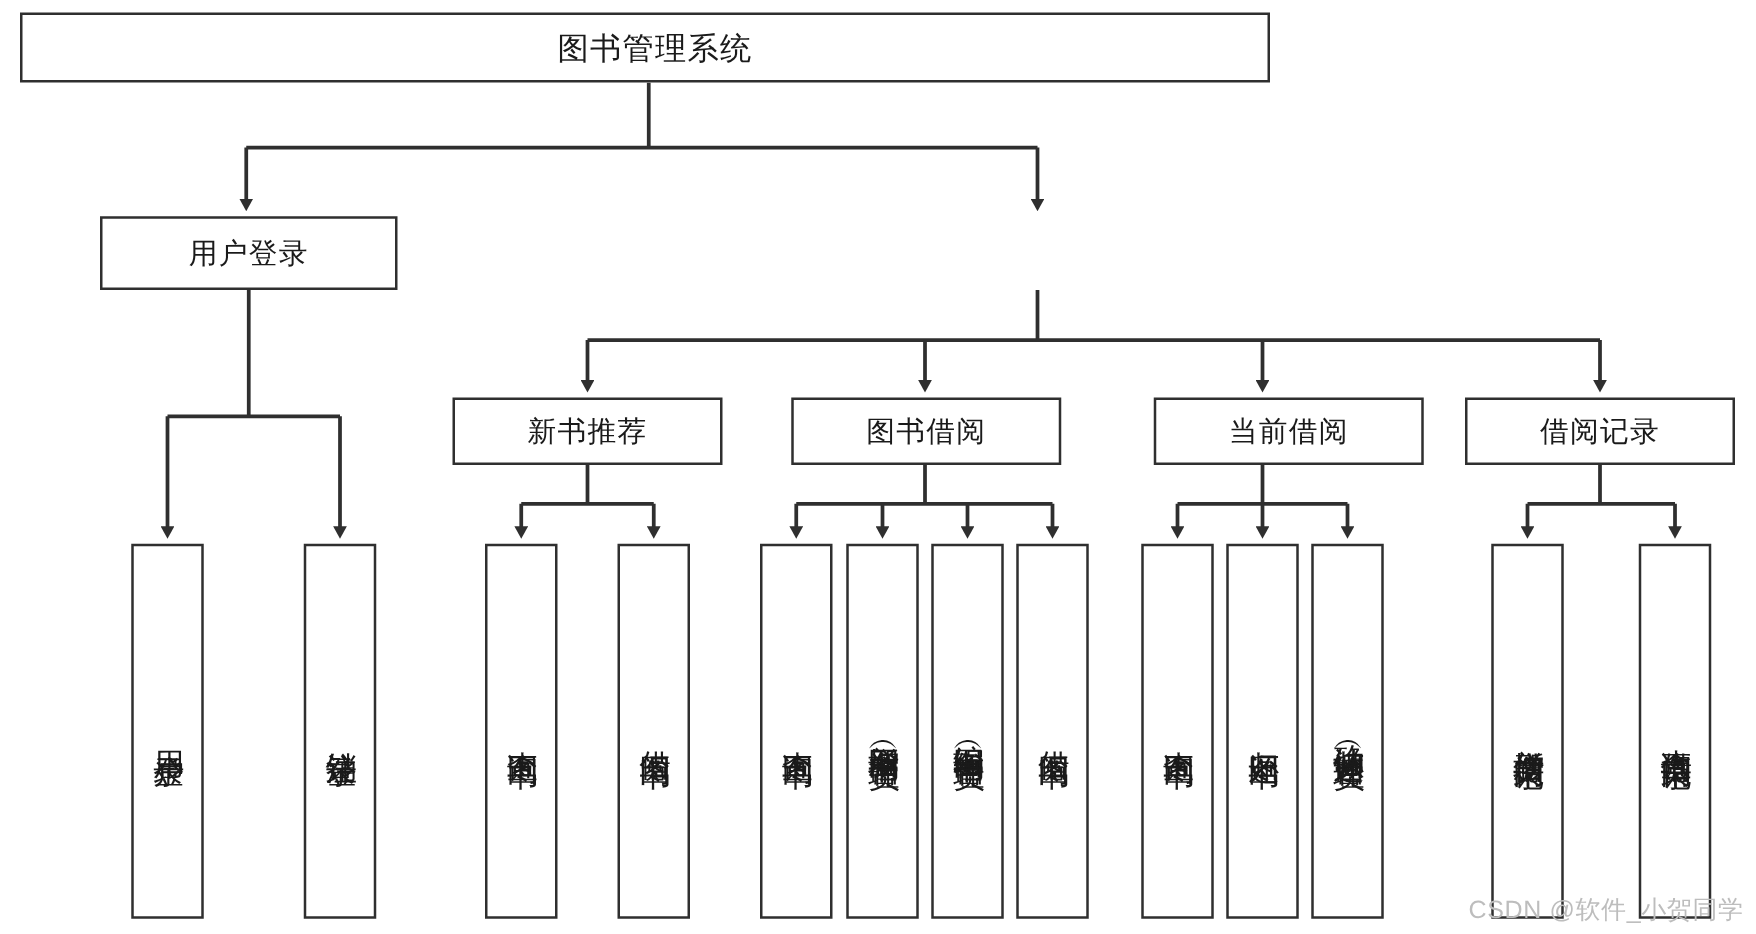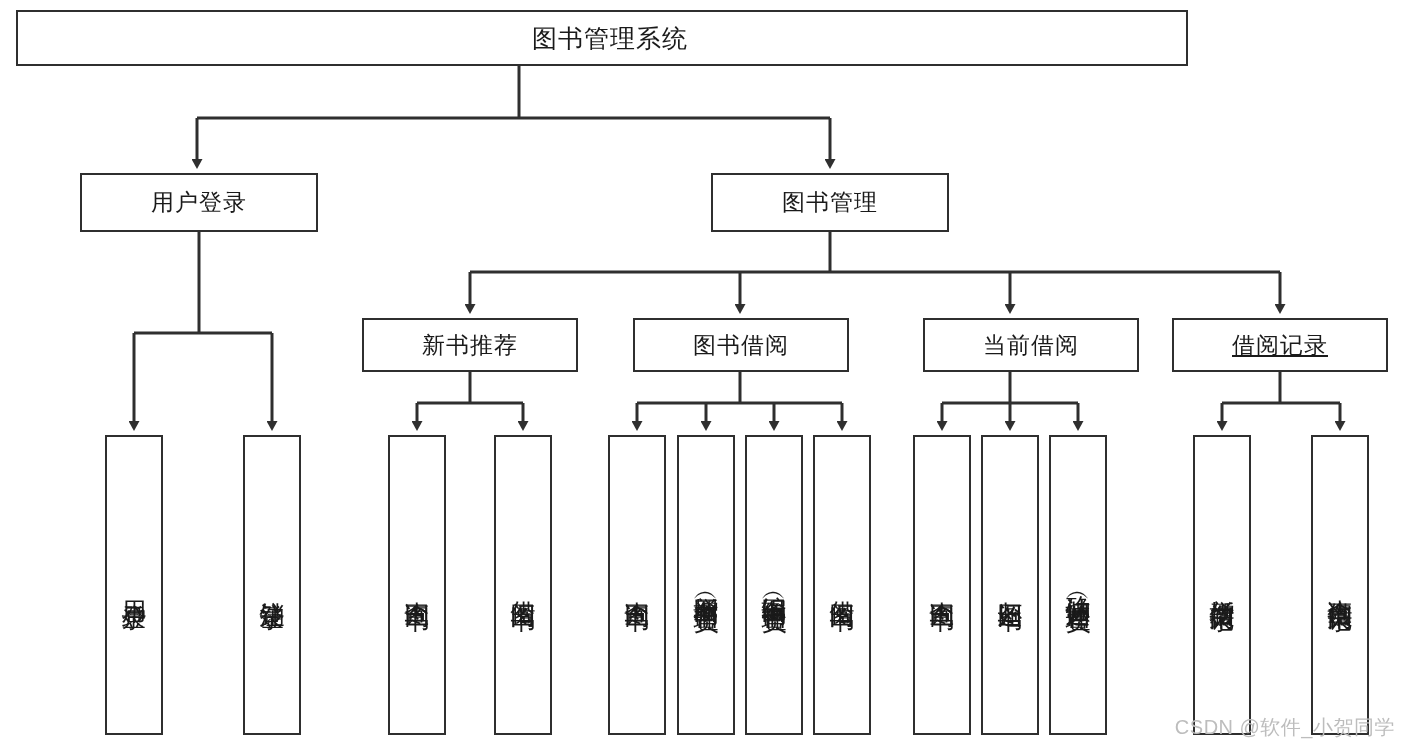--- a/index.html
+++ b/index.html
@@ -70,29 +70,28 @@
       <path d="M1010,403 L1010,422" marker-end="url(#arrow)"></path>
       <path d="M1078,403 L1078,422" marker-end="url(#arrow)"></path>
 
       <path d="M1280,372 L1280,403"></path>
       <path d="M1222,403 L1340,403"></path>
       <path d="M1222,403 L1222,422" marker-end="url(#arrow)"></path>
       <path d="M1340,403 L1340,422" marker-end="url(#arrow)"></path>
     </g>
   </svg>
 
-  <div class="node horiz root" style="left:16px;top:10px;width:1172px;height:56px;padding-left:16px;">图书管理系统</div>
+  <div class="node horiz root" style="left:16px;top:10px;width:1000px;height:56px;padding-left:16px;">图书管理系统</div>
 
   <div class="node horiz" style="left:80px;top:173px;width:238px;height:59px;">用户登录</div>
-  <div class="node horiz" style="left:711px;top:173px;width:238px;height:59px;">图书管理</div>
 
   <div class="node horiz" style="left:362px;top:318px;width:216px;height:54px;">新书推荐</div>
   <div class="node horiz" style="left:633px;top:318px;width:216px;height:54px;">图书借阅</div>
   <div class="node horiz" style="left:923px;top:318px;width:216px;height:54px;">当前借阅</div>
-  <div class="node horiz" style="left:1172px;top:318px;width:216px;height:54px;text-decoration:underline;">借阅记录</div>
+  <div class="node horiz" style="left:1172px;top:318px;width:216px;height:54px;">借阅记录</div>
 
   <div class="leaf" style="left:105px;top:435px;width:58px;height:300px;">
     <span>用户登录</span>
   </div>
   <div class="leaf" style="left:243px;top:435px;width:58px;height:300px;">
     <span>注销登录</span>
   </div>
 
   <div class="leaf" style="left:388px;top:435px;width:58px;height:300px;">
     <span>查询图书</span>

